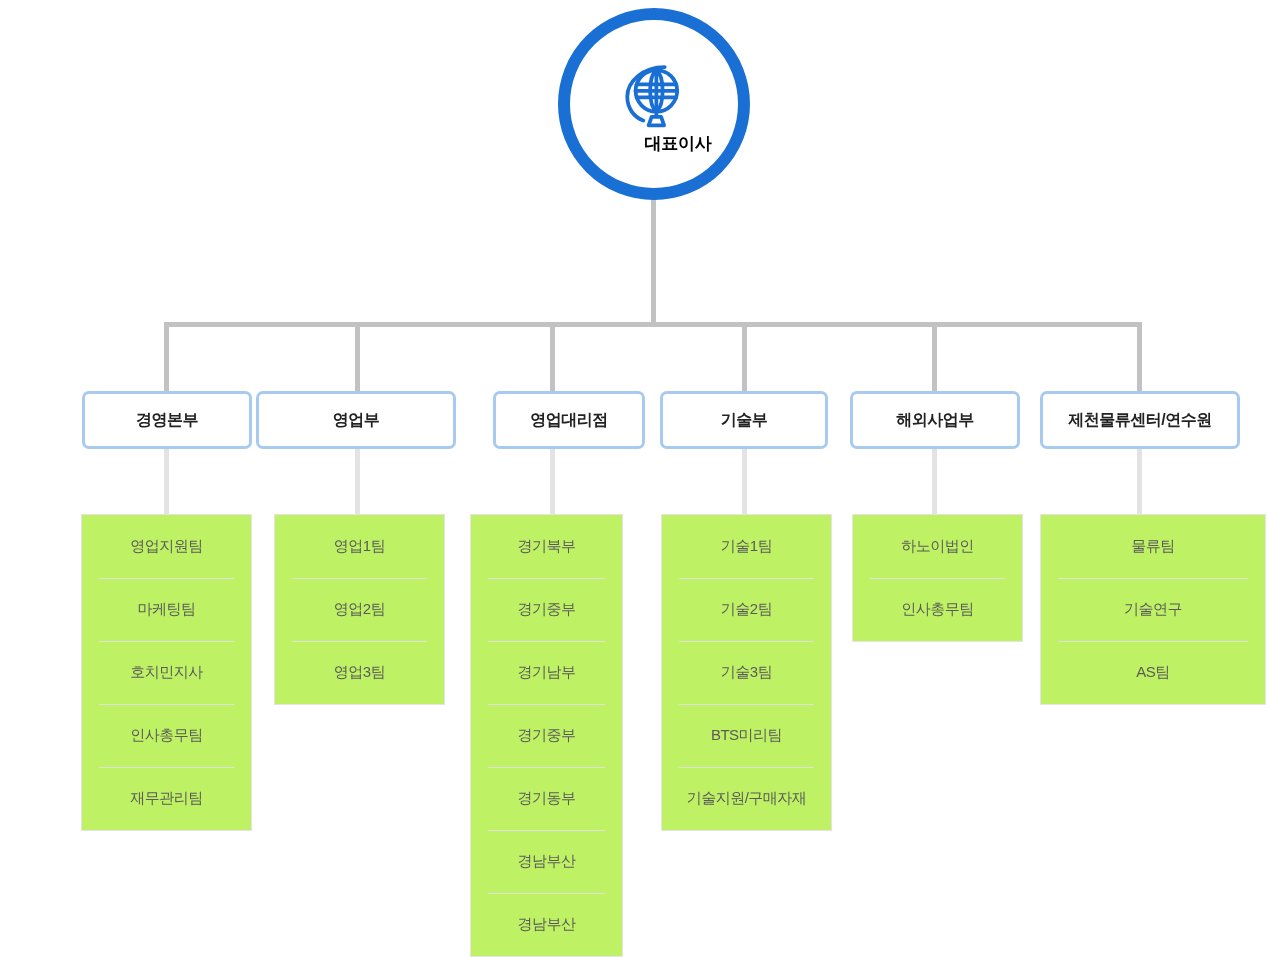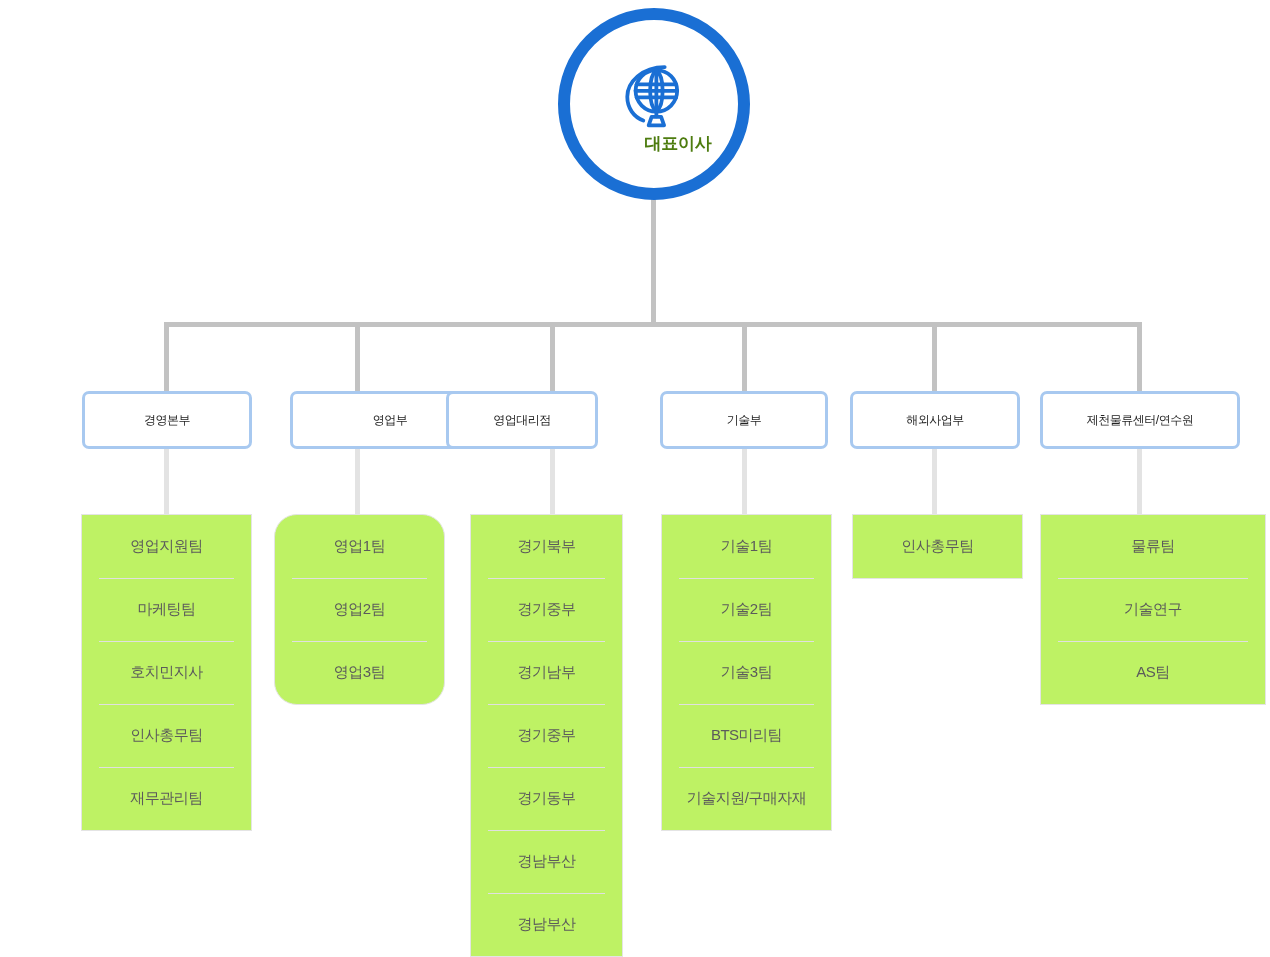--- a/index.html
+++ b/index.html
@@ -41,21 +41,21 @@
   }
   .root-icon {
     width: 76px;
     height: 76px;
     display: block;
     margin-bottom: 2px;
   }
   .root-label {
     font-size: 17px;
     font-weight: bold;
-    color: #4d7c0f;
+    color: #000000;
     letter-spacing: -0.3px;
     line-height: 1;
     padding-left: 48px;
   }
 
   
   .conn {
     position: absolute;
     background: #c2c2c2;
     z-index: 1;
@@ -74,22 +74,22 @@
     border: 3px solid #a8c9f0;
     border-radius: 7px;
     background: #ffffff;
     box-sizing: border-box;
     display: flex;
     align-items: center;
     justify-content: center;
     z-index: 2;
   }
   .dept-label {
-    font-size: 12px;
-    font-weight: normal;
+    font-size: 16px;
+    font-weight: bold;
     color: #222222;
     letter-spacing: -0.5px;
     white-space: nowrap;
   }
 
   
   .team-panel {
     position: absolute;
     top: 514px;
     background: #bef264;
@@ -165,24 +165,24 @@
   <div class="conn-light" style="left:164px; top:448px; width:5px; height:68px;"></div>
   <div class="conn-light" style="left:355px; top:448px; width:5px; height:68px;"></div>
   <div class="conn-light" style="left:550px; top:448px; width:5px; height:68px;"></div>
   <div class="conn-light" style="left:742px; top:448px; width:5px; height:68px;"></div>
   <div class="conn-light" style="left:932px; top:448px; width:5px; height:68px;"></div>
   <div class="conn-light" style="left:1137px; top:448px; width:5px; height:68px;"></div>
 
   <div class="dept-box" style="left:82px; width:170px;">
     <span class="dept-label">경영본부</span>
   </div>
-  <div class="dept-box" style="left:290px; width:200px;">
+  <div class="dept-box" style="left:256px; width:200px;">
     <span class="dept-label">영업부</span>
   </div>
-  <div class="dept-box" style="left:446px; width:152px;">
+  <div class="dept-box" style="left:493px; width:152px;">
     <span class="dept-label">영업대리점</span>
   </div>
   <div class="dept-box" style="left:660px; width:168px;">
     <span class="dept-label">기술부</span>
   </div>
   <div class="dept-box" style="left:850px; width:170px;">
     <span class="dept-label">해외사업부</span>
   </div>
   <div class="dept-box" style="left:1040px; width:200px;">
     <span class="dept-label">제천물류센터/연수원</span>
@@ -199,21 +199,21 @@
         <span class="team-label">호치민지사</span>
       </div>
     <div class="team-item">
         <span class="team-label">인사총무팀</span>
       </div>
     <div class="team-item">
         <span class="team-label">재무관리팀</span>
       </div>
   </div>
 
-  <div class="team-panel" style="left:274px; width:171px;border-radius:23px;">
+  <div class="team-panel" style="left:274px; width:171px;">
     <div class="team-item">
         <span class="team-label">영업1팀</span>
       </div>
     <div class="team-item">
         <span class="team-label">영업2팀</span>
       </div>
     <div class="team-item">
         <span class="team-label">영업3팀</span>
       </div>
   </div>
@@ -255,20 +255,23 @@
     <div class="team-item">
         <span class="team-label">BTS미리팀</span>
       </div>
     <div class="team-item">
         <span class="team-label">기술지원/구매자재</span>
       </div>
   </div>
 
   <div class="team-panel" style="left:852px; width:171px;">
     <div class="team-item">
+        <span class="team-label">하노이법인</span>
+      </div>
+    <div class="team-item">
         <span class="team-label">인사총무팀</span>
       </div>
   </div>
 
   <div class="team-panel" style="left:1040px; width:226px;">
     <div class="team-item">
         <span class="team-label">물류팀</span>
       </div>
     <div class="team-item">
         <span class="team-label">기술연구</span>

